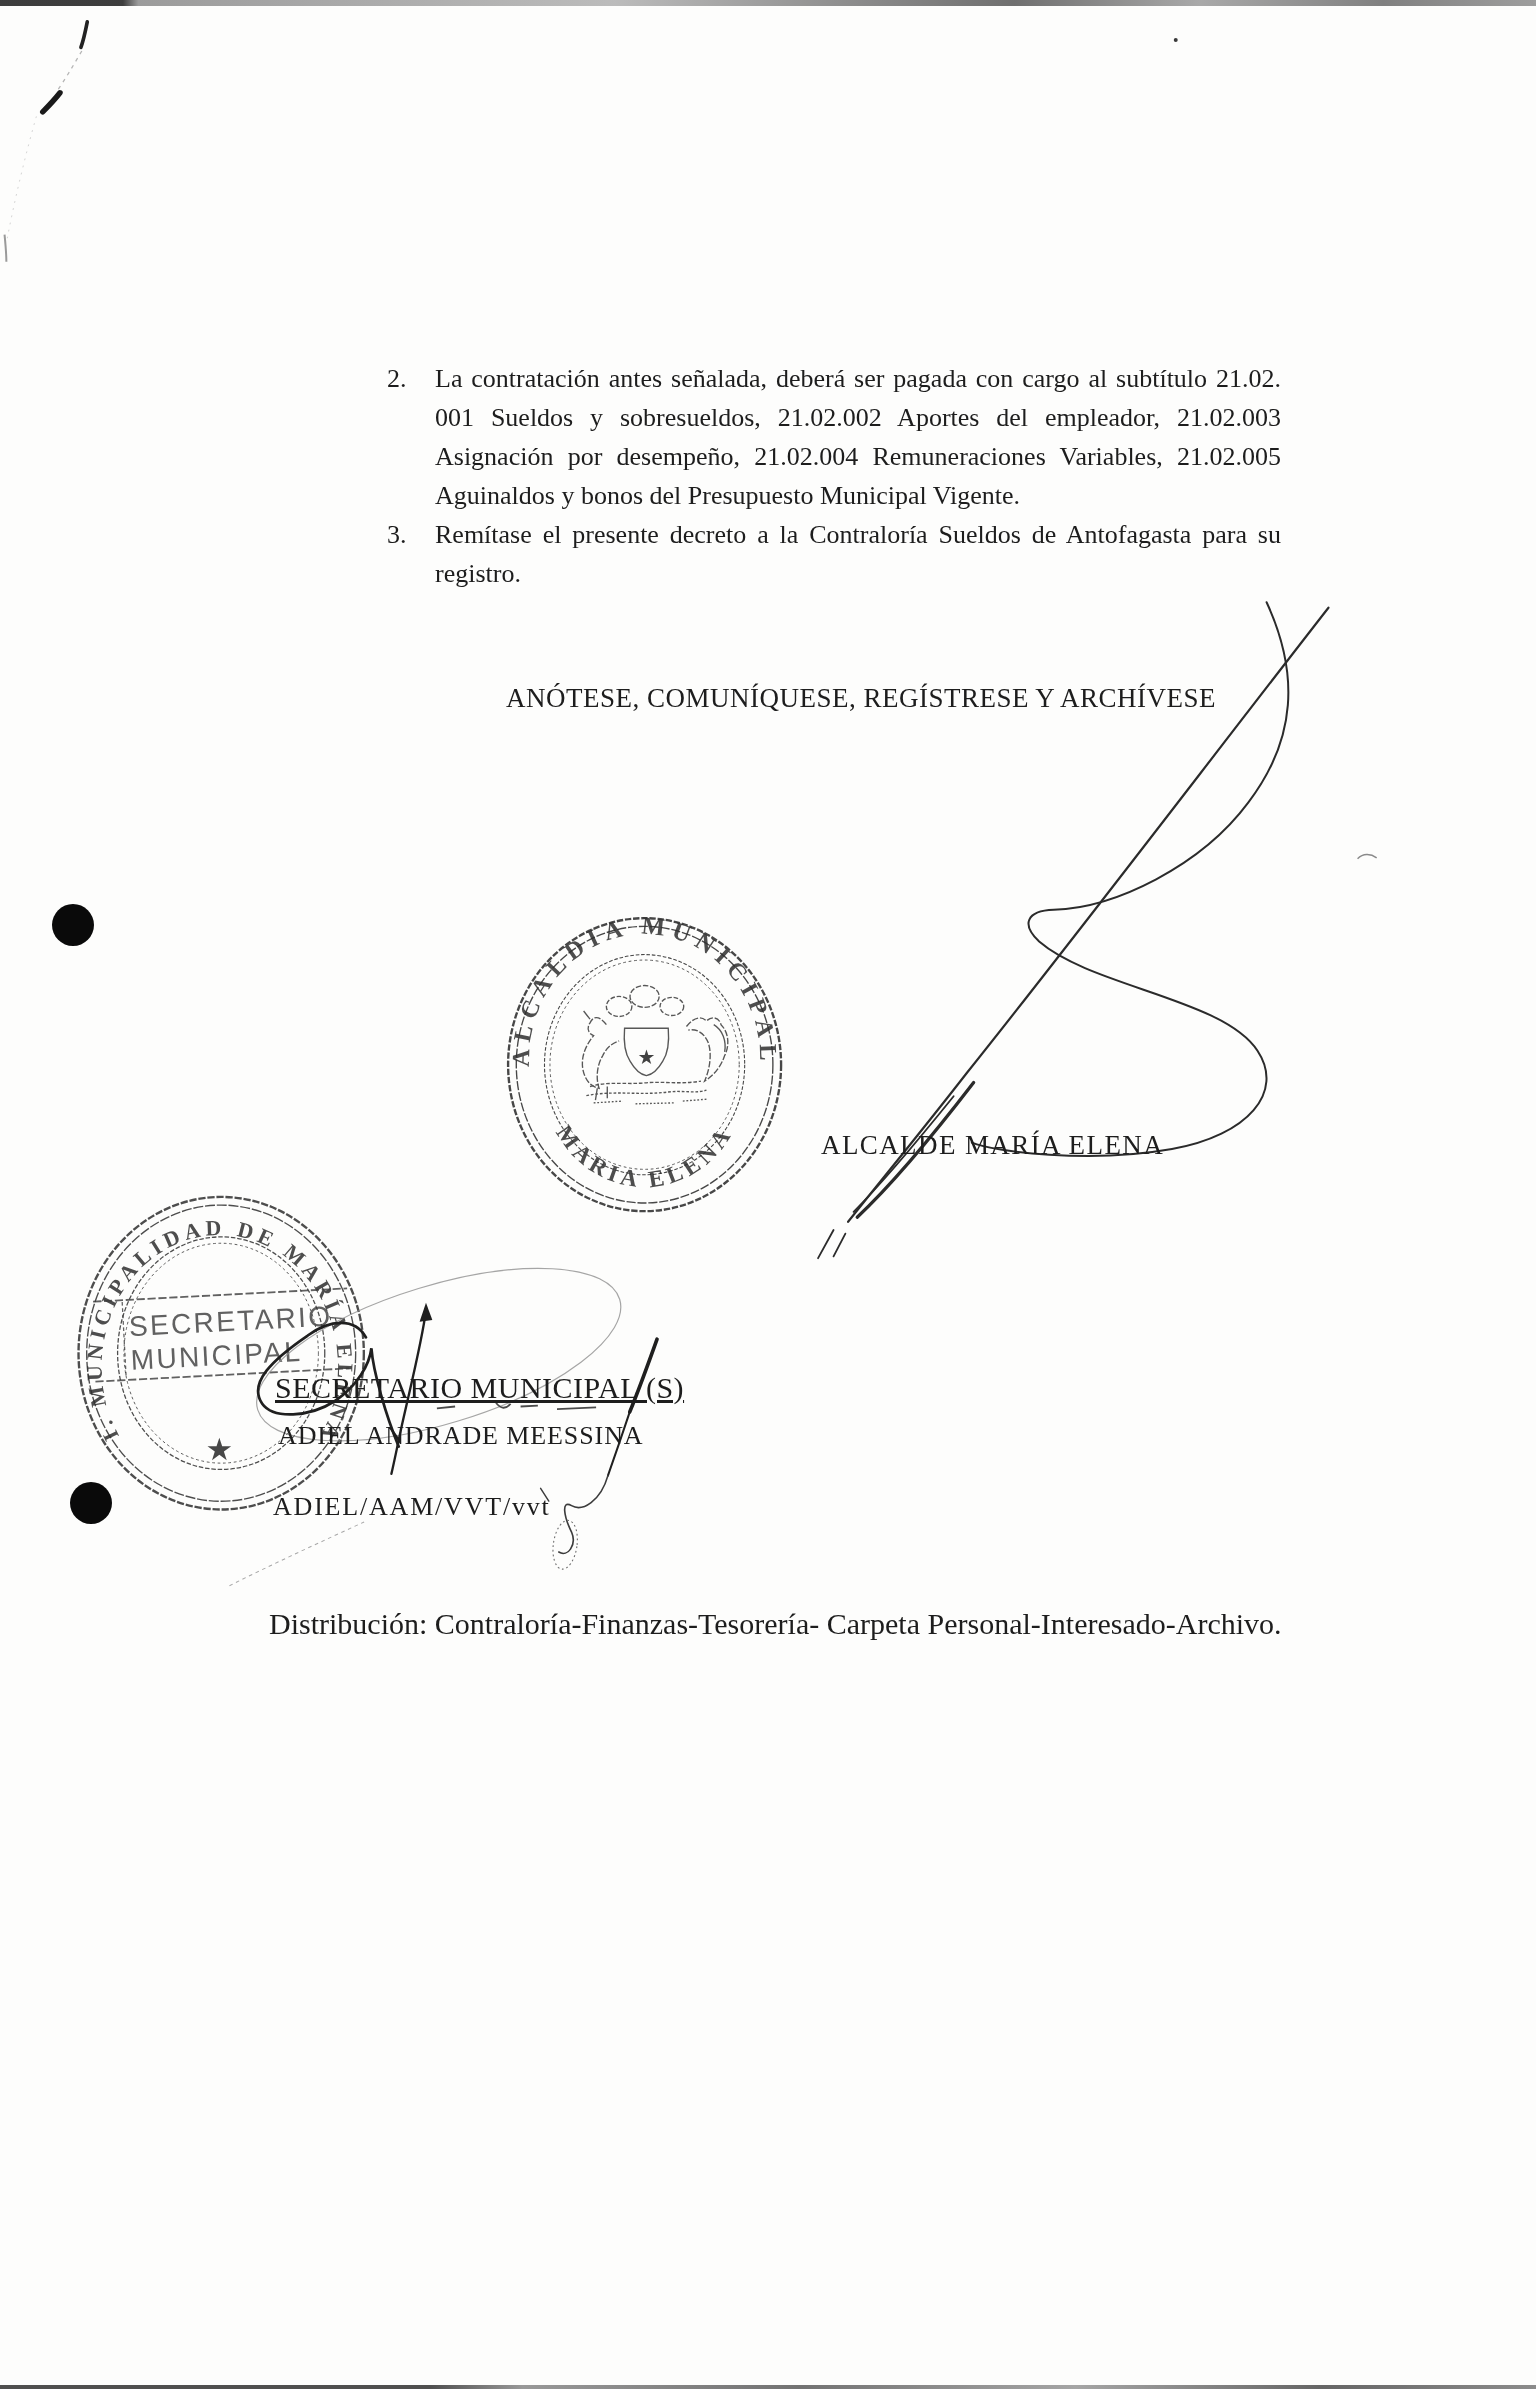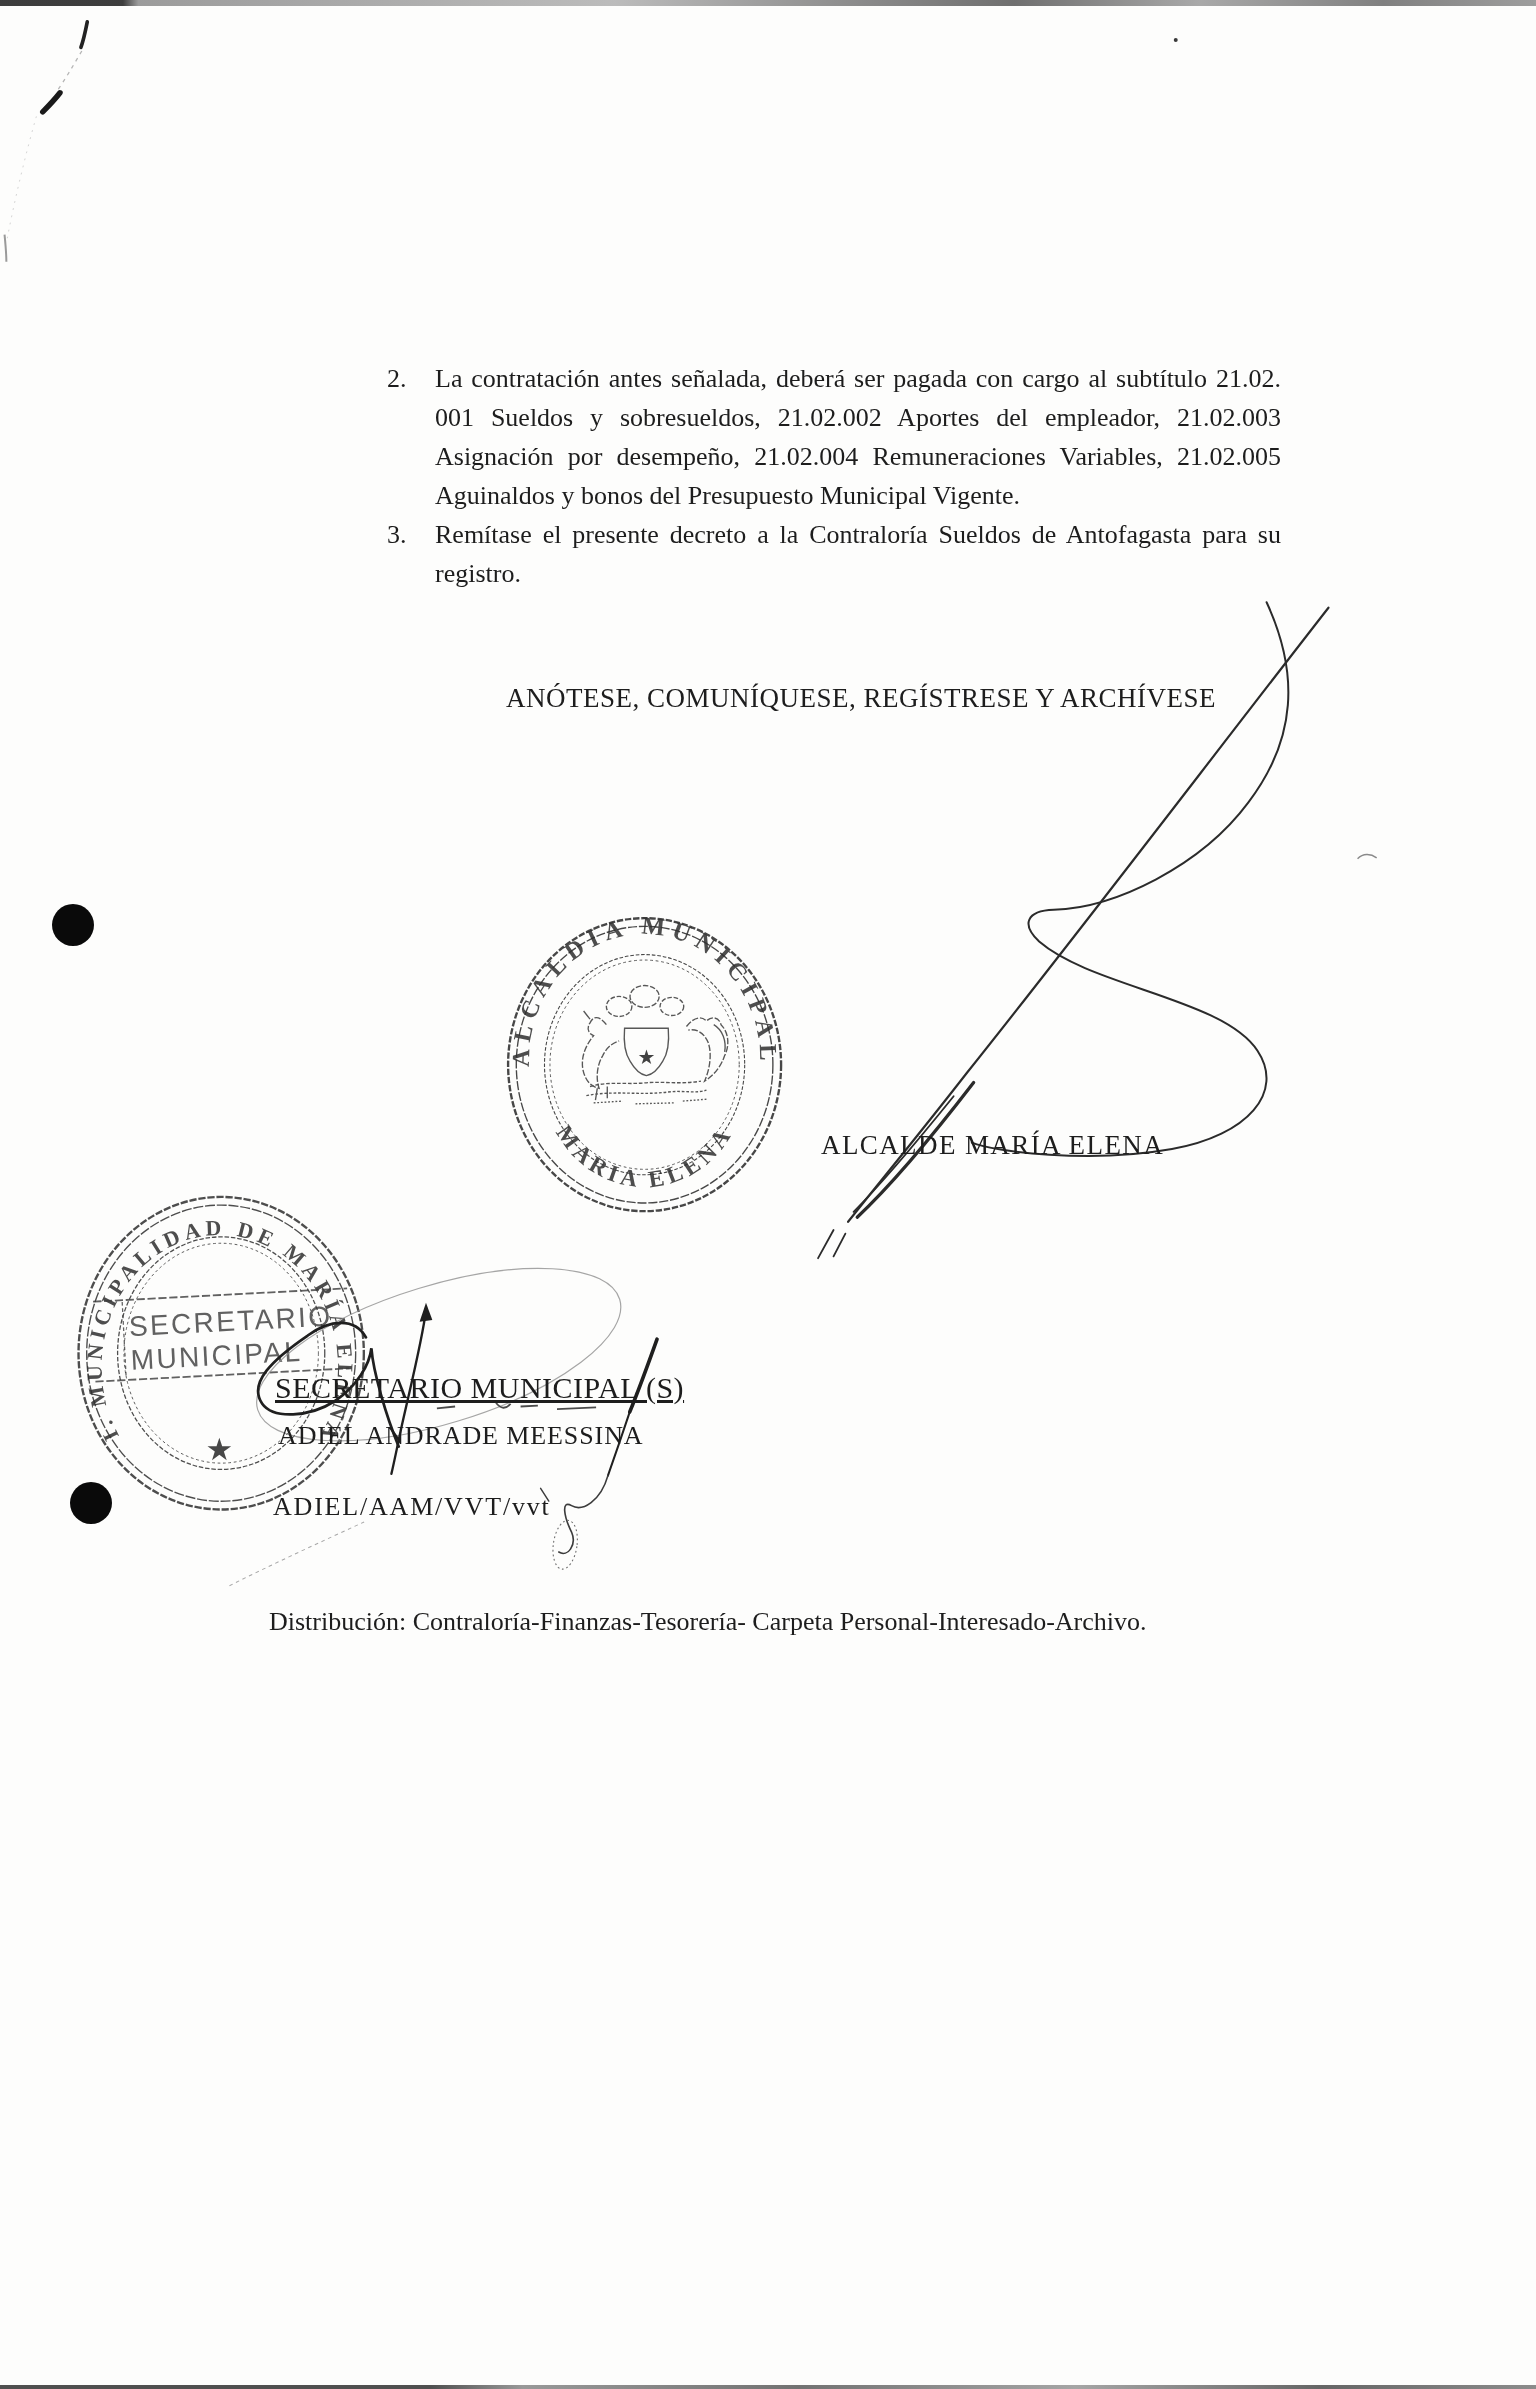--- a/index.html
+++ b/index.html
@@ -23,21 +23,21 @@
 
   .order-line{position:absolute;left:506px;top:663px;font-weight:normal;font-size:27px;letter-spacing:0.5px;white-space:nowrap;margin-top:20px;}
 
   .mayor-name{position:absolute;left:738px;top:1088px;font-weight:bold;font-size:28px;letter-spacing:0.5px;white-space:nowrap;}
   .mayor-title{position:absolute;left:821px;top:1130px;font-size:27px;letter-spacing:1.4px;white-space:nowrap;}
 
   .sec-name{position:absolute;left:278px;top:1421px;font-weight:normal;font-size:26px;letter-spacing:0.9px;white-space:nowrap;}
   .sec-title{position:absolute;left:275px;top:1371px;font-size:30px;letter-spacing:0.5px;white-space:nowrap;text-decoration:underline;}
   .sec-initials{position:absolute;left:273px;top:1492px;font-size:26px;letter-spacing:1.8px;white-space:nowrap;}
 
-  .distribution{position:absolute;left:269px;top:1607px;font-size:26px;white-space:nowrap;}
+  .distribution{position:absolute;left:269px;top:1607px;font-size:30px;white-space:nowrap;}
 
   .stamp{position:absolute;filter:blur(0.3px);}
   .stamp-mayor{left:499px;top:908px;}
   .stamp-secretary{left:71px;top:1186px;}
   svg text{font-family:"Liberation Serif", serif;}
   .stamp-sans{font-family:"Liberation Sans", sans-serif;}
   .ink-overlay{position:absolute;left:0;top:0;}
 </style>
 </head>
 <body>

